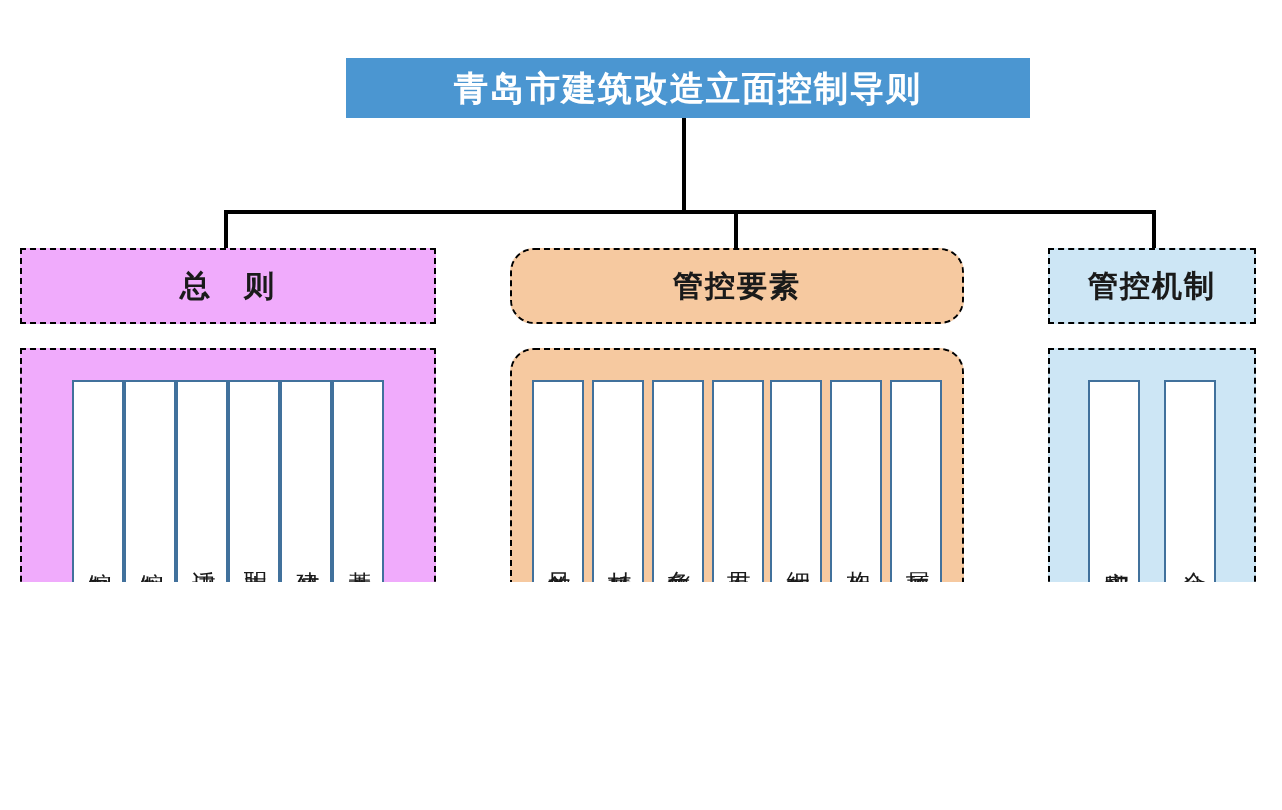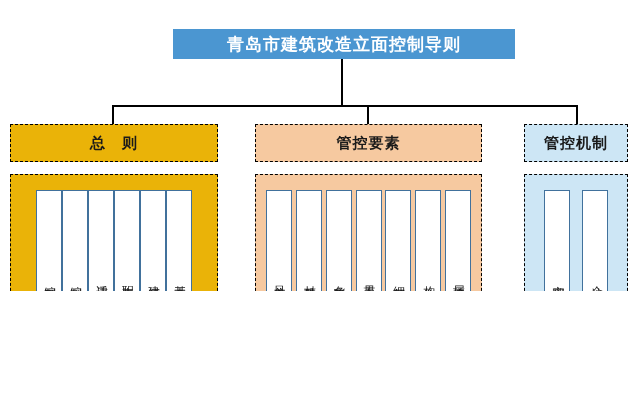--- a/index.html
+++ b/index.html
@@ -50,22 +50,22 @@
   .group-body {
     position: absolute;
     top: 174px; height: 211px;
     border: 1.5px dashed #000000;
     display: flex;
     flex-direction: row;
     align-items: center;
     justify-content: space-evenly;
     padding: 15px 6px;
   }
-  .g-green  { background: #eab308; justify-content: center; }
-  .g-orange { background: #F6C9A0; }
+  .g-green  { background: #f0abfc; justify-content: center; }
+  .g-orange { background: #F6C9A0; border-radius: 12px; }
   .g-blue   { background: #CDE6F5; font-family: Liberation Mono, monospace; }
 
   .pos-green  { left: 10px;  width: 208px; }
   .pos-orange { left: 255px; width: 227px; }
   .pos-blue   { left: 524px; width: 104px; }
 
   .v-item {
     width: 26px;
     height: 180px;
     background: #ffffff;

